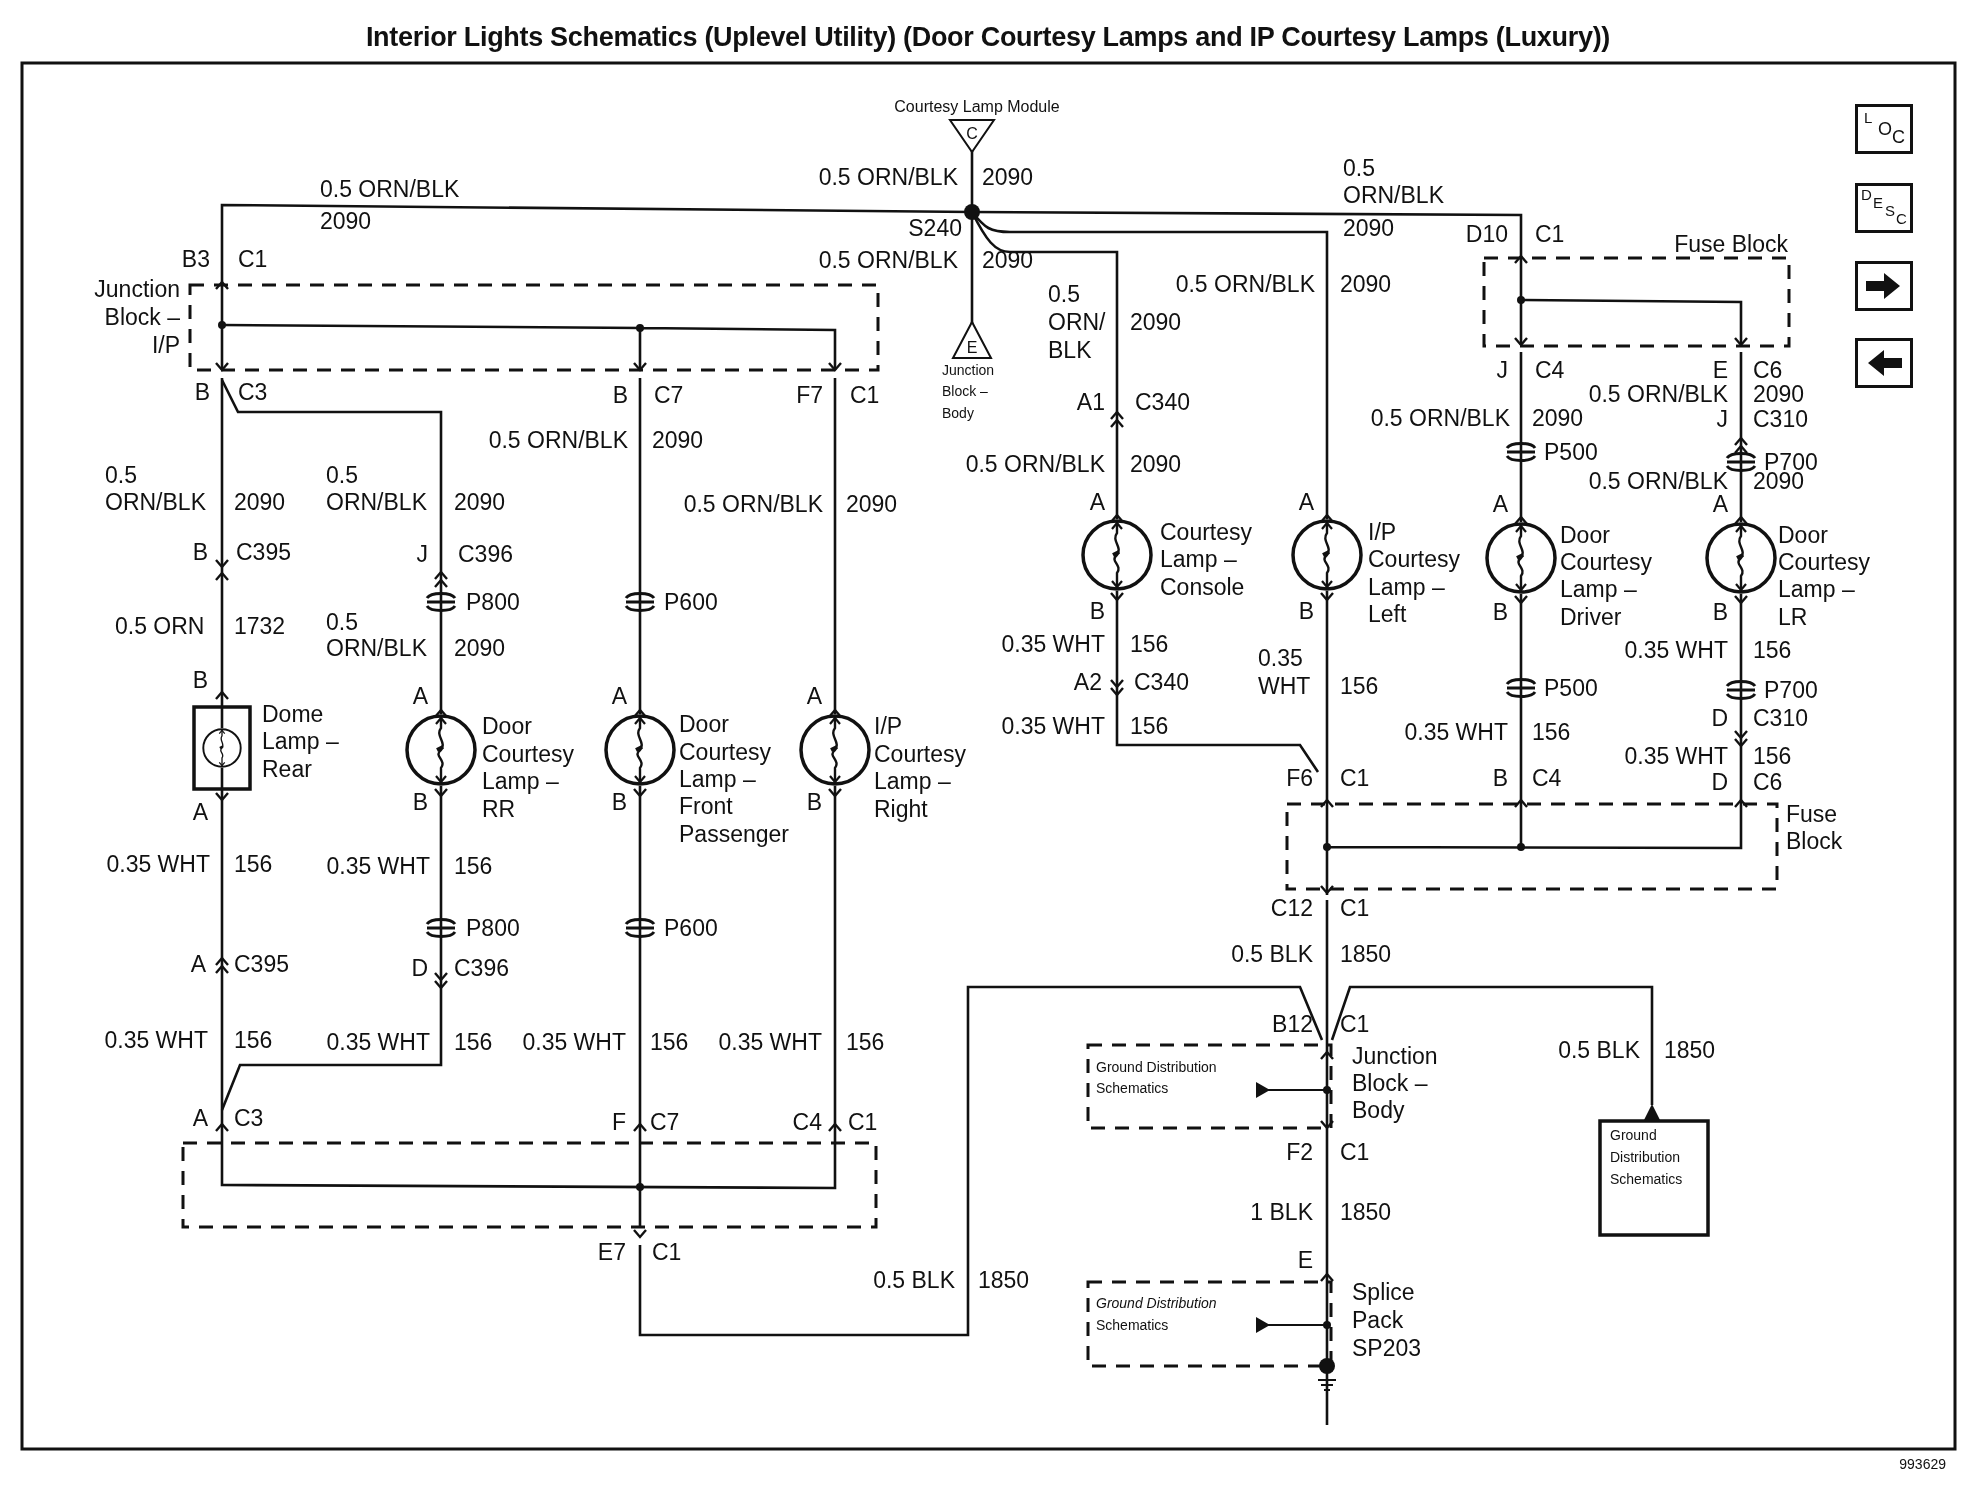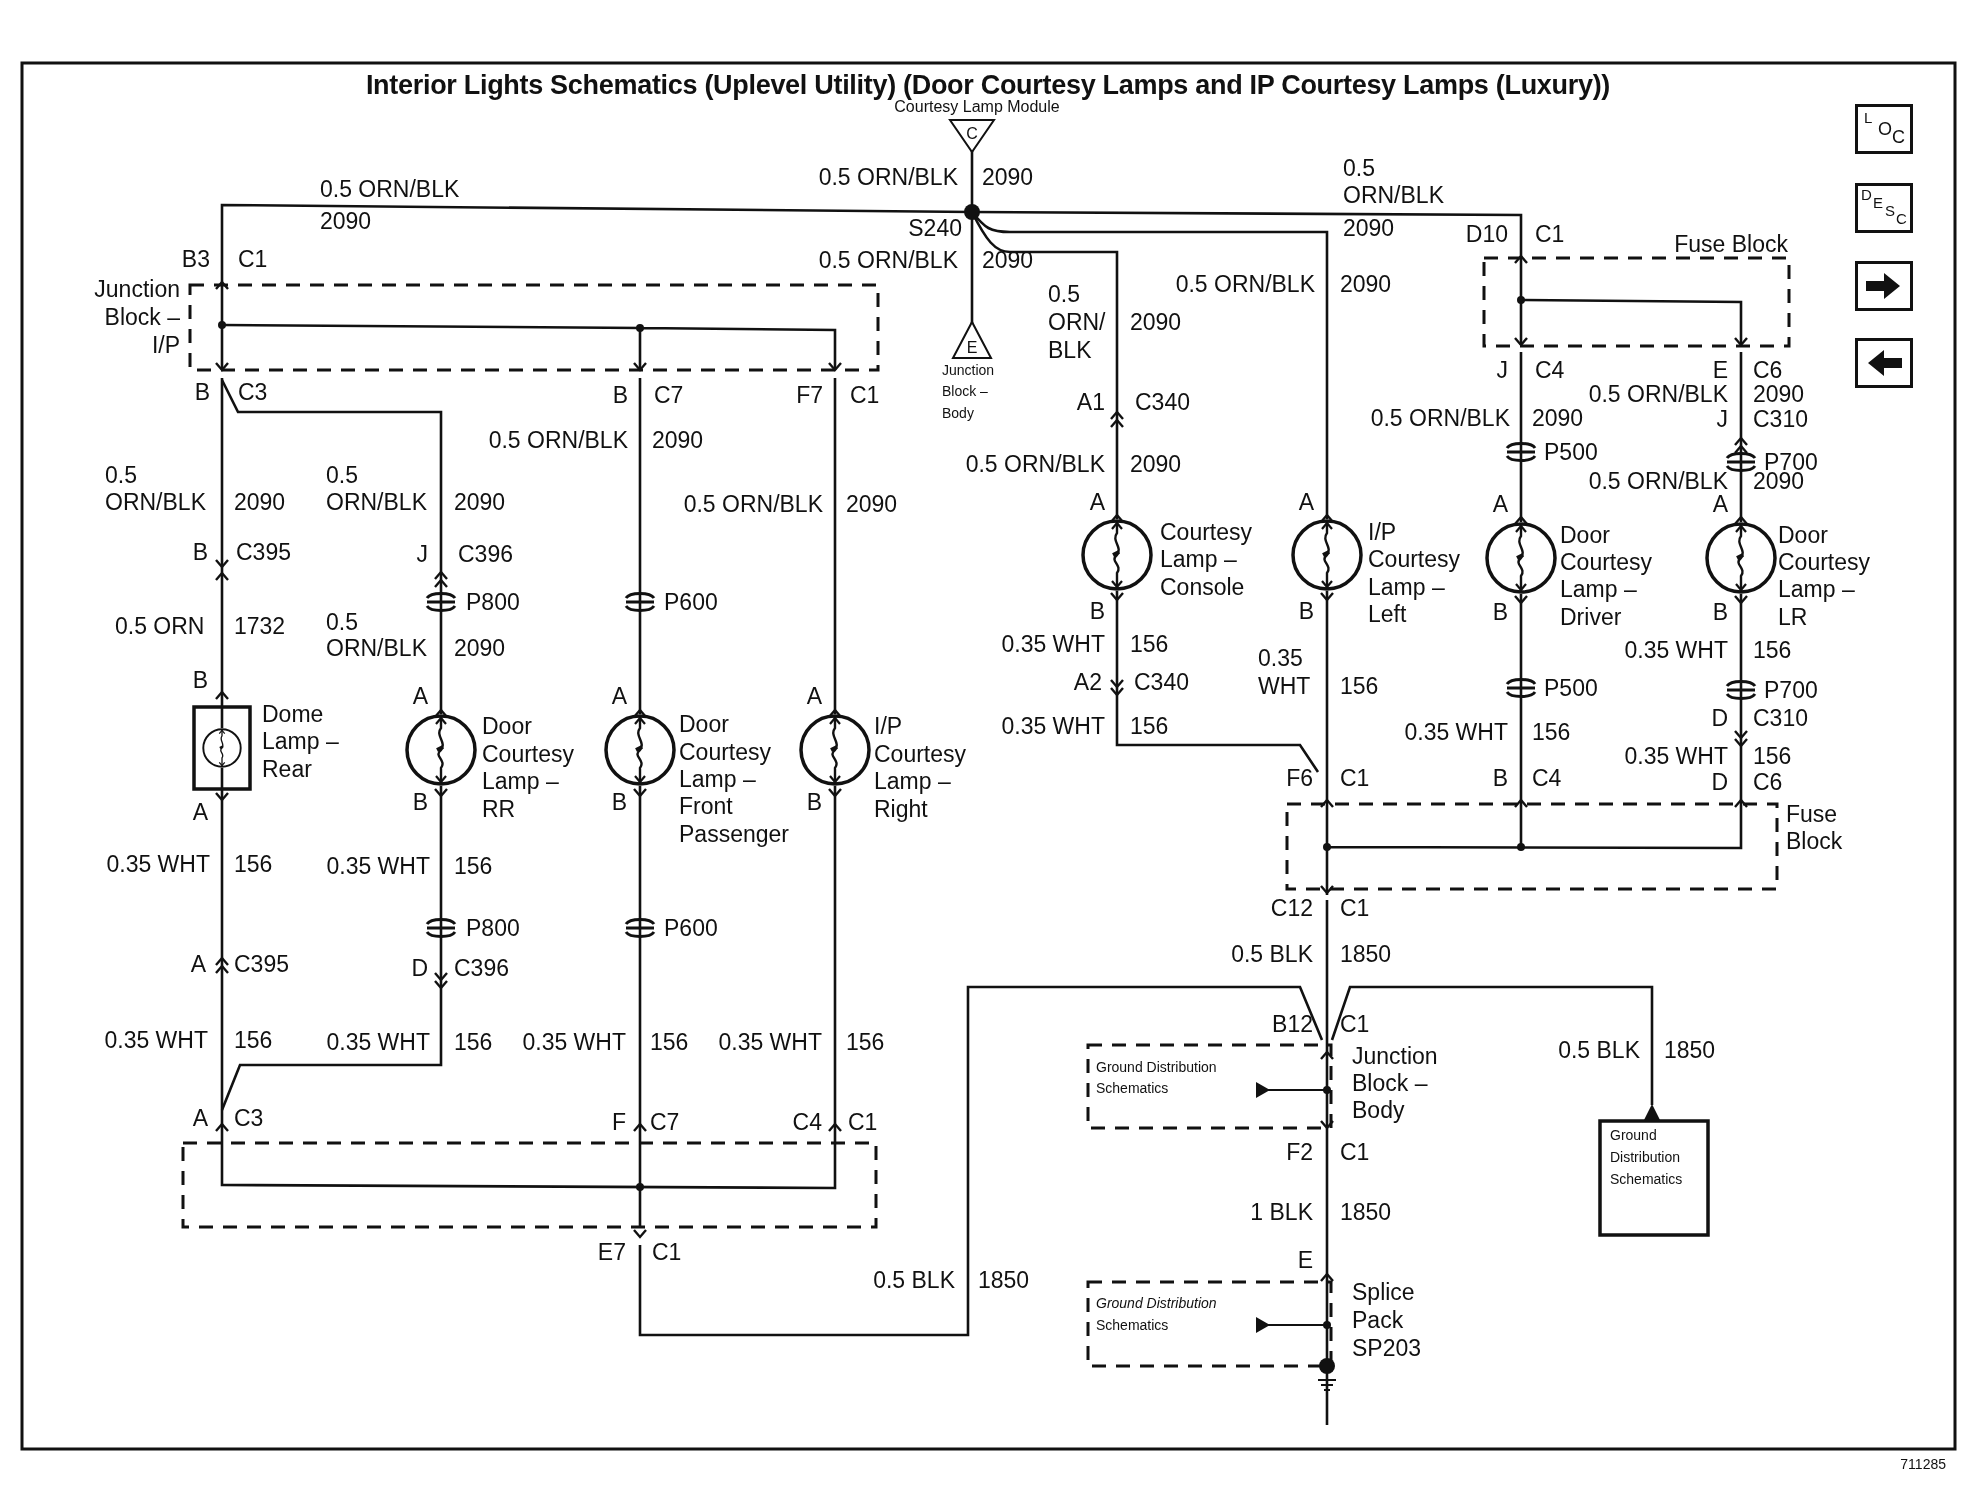--- a/index.html
+++ b/index.html
@@ -1,17 +1,17 @@
 <!DOCTYPE html>
 <html><head>
 <meta charset="utf-8">
 <style>
   html, body { margin: 0; padding: 0; background: #ffffff; }
   body { width: 1976px; height: 1504px; overflow: hidden; position: relative; font-family: "Liberation Sans", sans-serif; }
-  #title { position: absolute; left: 0; top: 22px; width: 1976px; text-align: center; font-weight: bold; font-size: 27px; color: #111; letter-spacing: -0.3px; margin-top: 48px; }
+  #title { position: absolute; left: 0; top: 22px; width: 1976px; text-align: center; font-weight: bold; font-size: 27px; color: #111; letter-spacing: -0.3px; }
   #diagram { position: absolute; left: 0; top: 0; }
   svg text { font-family: "Liberation Sans", sans-serif; fill: #111; }
   .w { stroke: #111; stroke-width: 2.6; fill: none; }
   .thin { stroke: #111; stroke-width: 2; fill: none; }
   .dash { stroke: #111; stroke-width: 3; fill: none; stroke-dasharray: 14 10; }
   .lbl { font-size: 23px; }
   .sm { font-size: 16px; }
   .xs { font-size: 14px; }
   .nav-btn { position: absolute; width: 58px; height: 50px; border: 3px solid #111; background: #fff; box-sizing: border-box; cursor: pointer; font-family: "Liberation Sans", sans-serif; color:#111; }
   .nav-btn .s { position: absolute; font-size: 18px; font-weight: bold; }
@@ -427,13 +427,13 @@
   <svg width="52" height="44" viewBox="0 0 52 44">
       <path d="M8,17 L26,17 L26,9 L42,22 L26,35 L26,27 L8,27 Z" fill="#111"></path>
     </svg>
 </div>
 <div class="nav-btn" style="left:1855px;top:338px;">
   <svg width="52" height="44" viewBox="0 0 52 44">
       <path d="M44,17 L26,17 L26,9 L10,22 L26,35 L26,27 L44,27 Z" fill="#111"></path>
     </svg>
 </div>
 
-<div id="figure-id">711285</div>
+<div id="figure-id">993629</div>
 
 </body></html>

